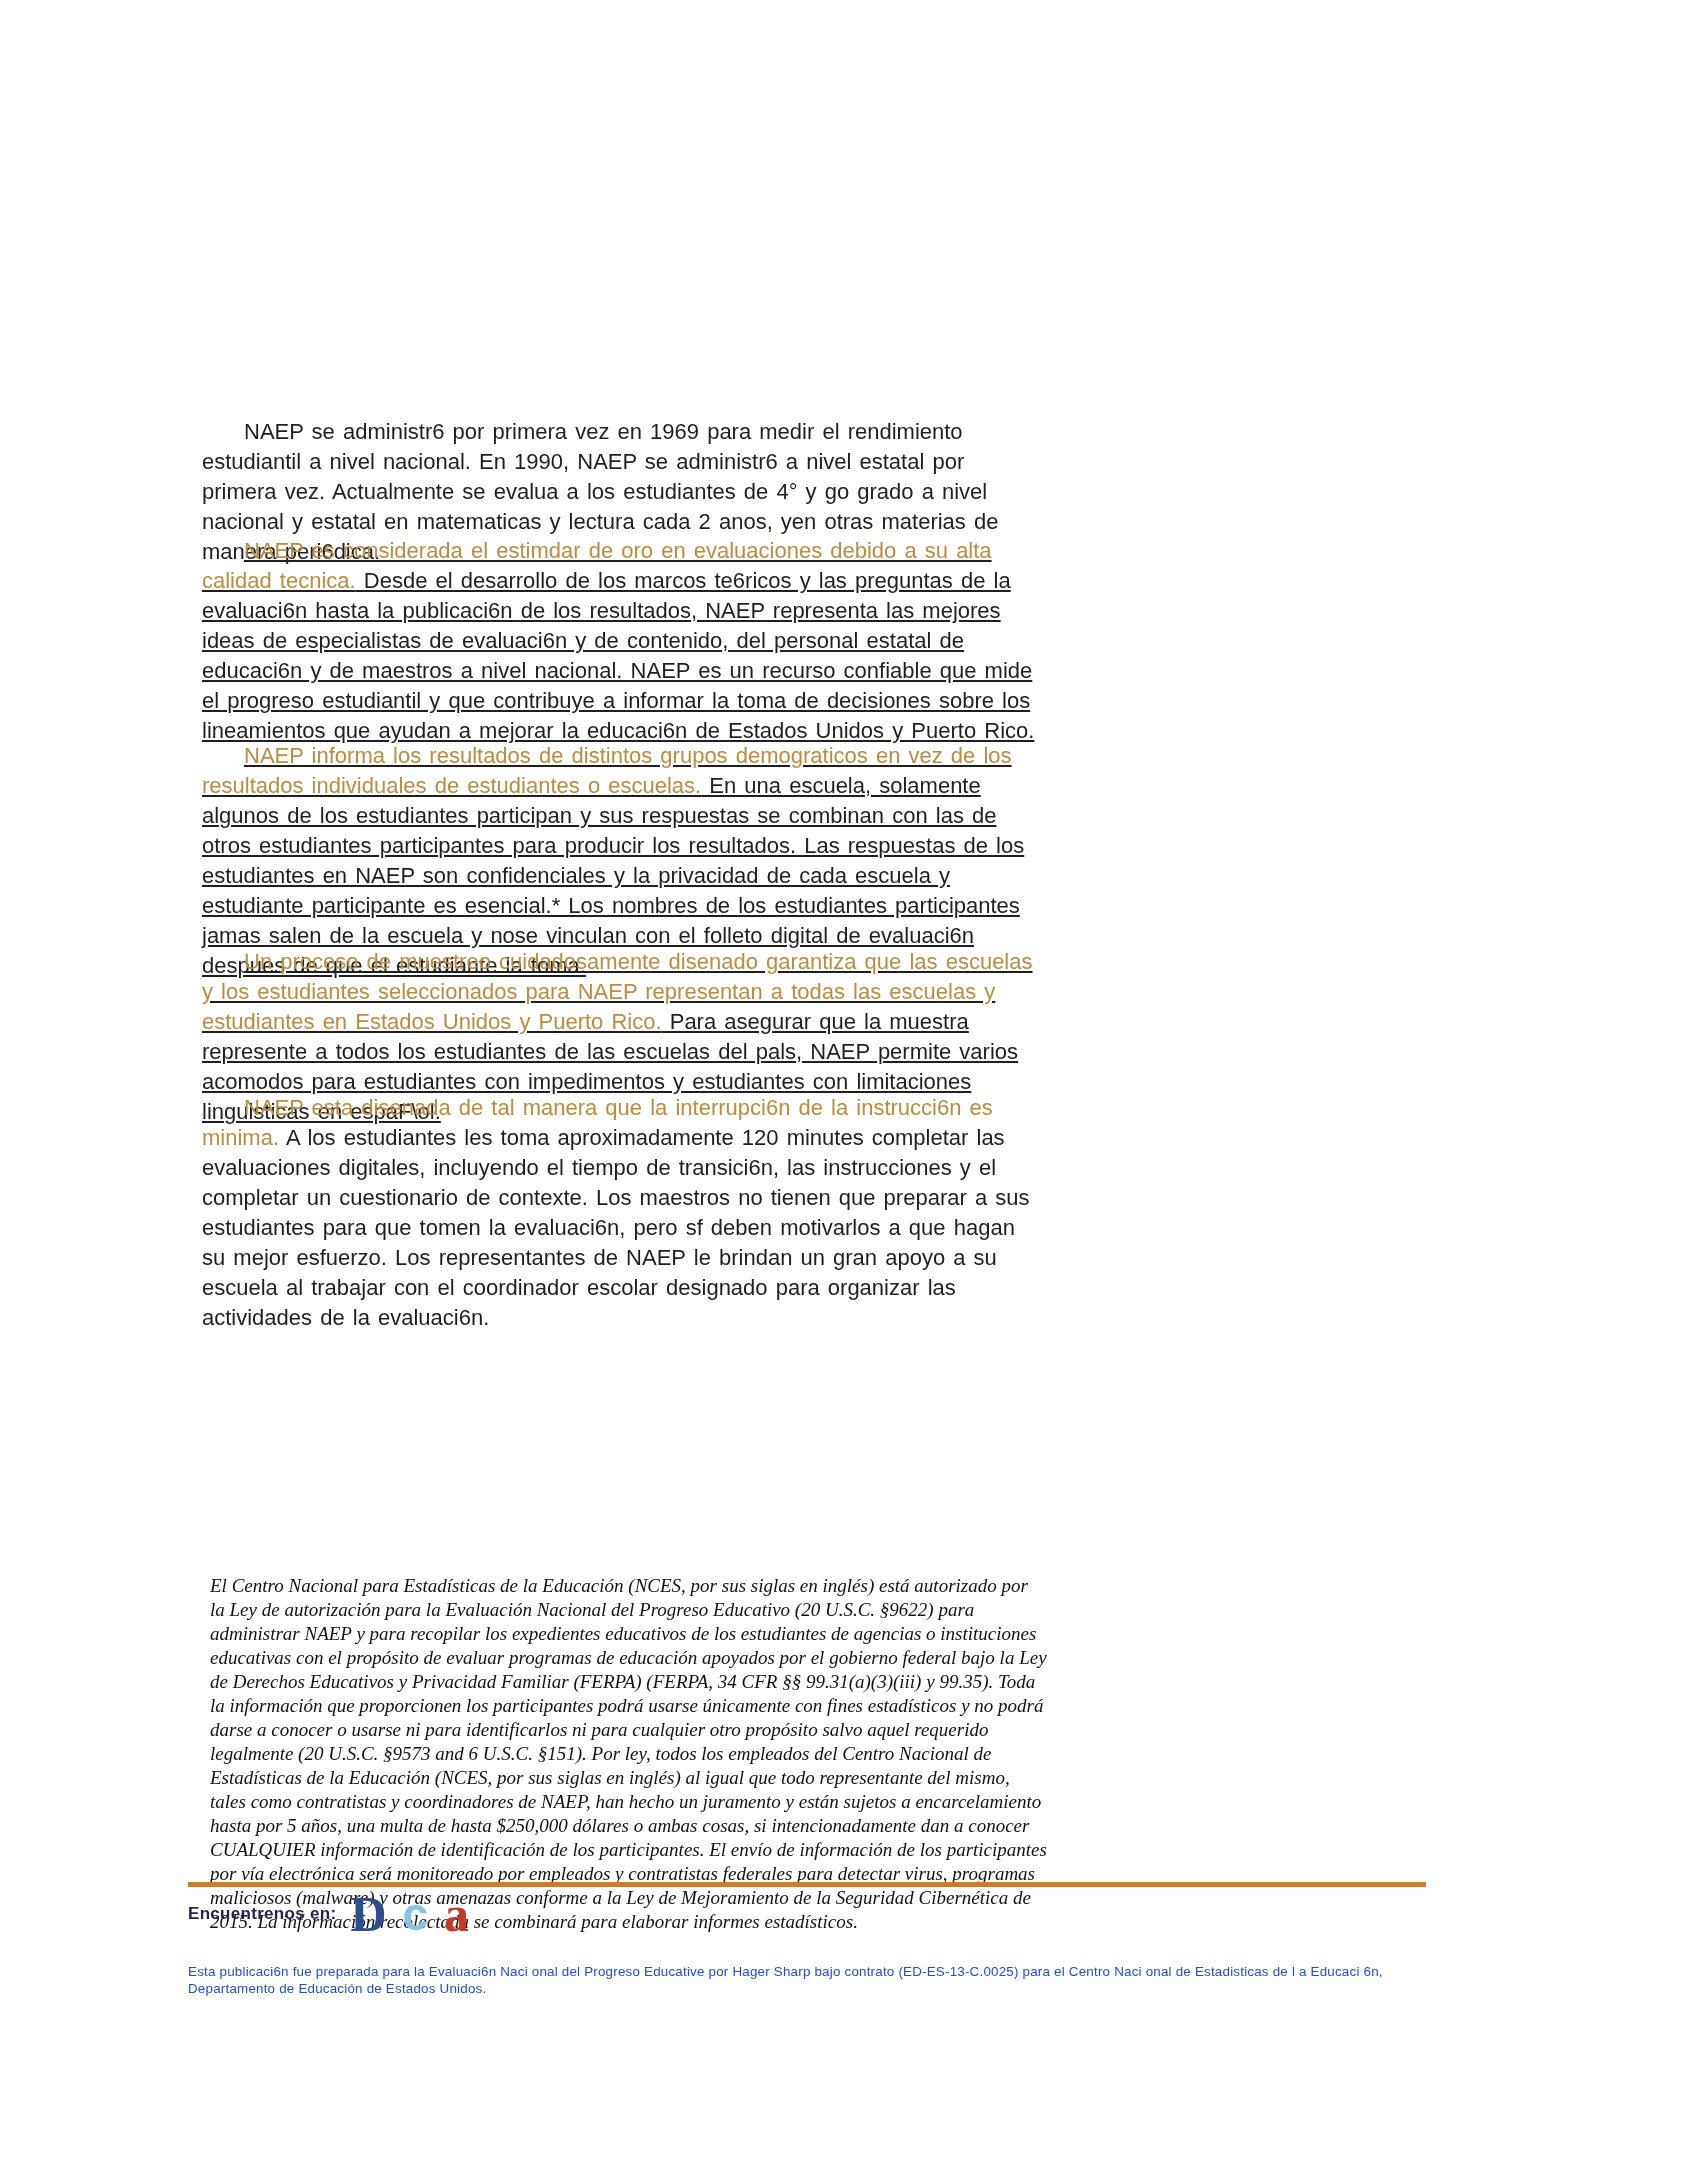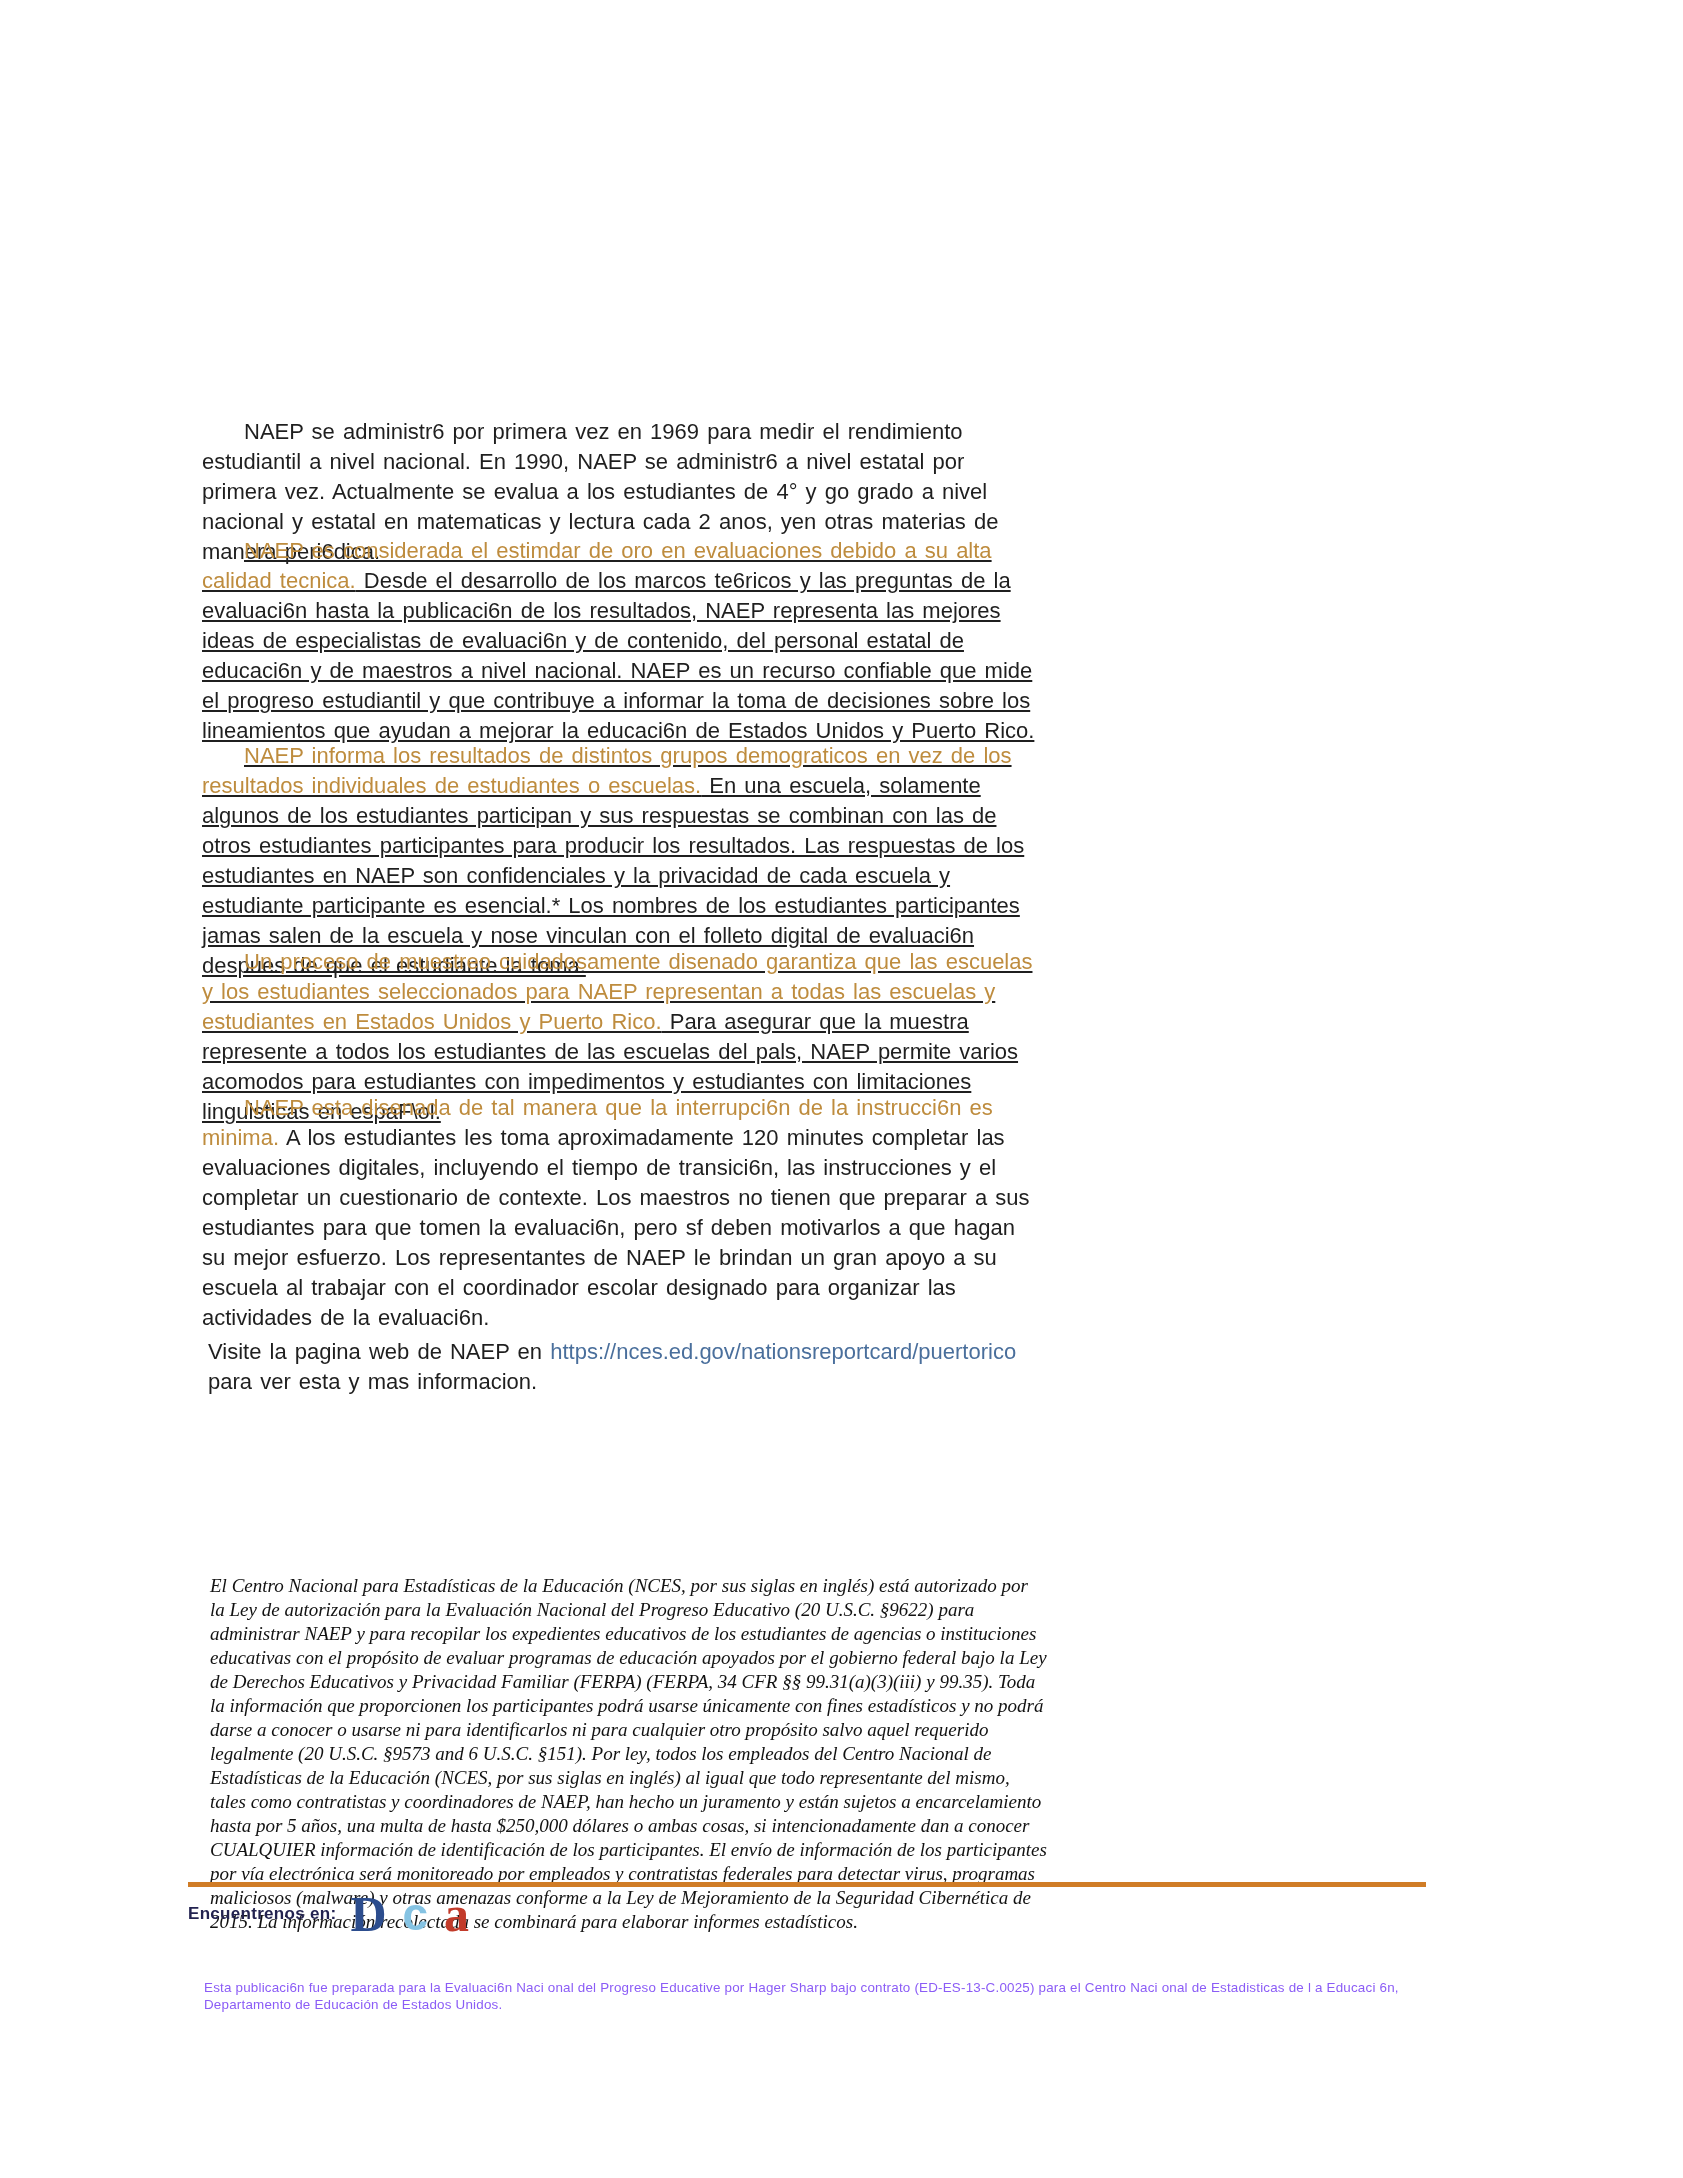--- a/index.html
+++ b/index.html
@@ -114,44 +114,43 @@
   .icon-a {
     font-family: "Liberation Serif", serif;
     font-size: 50px;
     color: #c23b2a;
   }
   .footnote {
     position: absolute;
     top: 1963px;
     left: 188px;
     width: 1242px;
-    margin: 16px;
+    margin: 0;
     font-size: 13.4px;
     line-height: 17px;
-    color: #8b5cf6;
+    color: #1d4ed8;
     letter-spacing: 0.2px;
   }
 </style>
 </head>
 <body>
 
 <div class="page">
 
 
   <p class="para p1"><span class="lead"></span><span>NAEP se administr6 por primera vez en 1969 para medir el rendimiento estudiantil a nivel nacional. En 1990, NAEP se administr6 a nivel estatal por primera vez. Actualmente se evalua a los estudiantes de 4° y go grado a nivel nacional y estatal en matematicas y lectura cada 2 anos, yen otras materias de manera peri6dica.</span></p>
 
   <p class="para p2"><span class="lead">NAEP es considerada el estimdar de oro en evaluaciones debido a su alta calidad tecnica.</span><span> Desde el desarrollo de los marcos te6ricos y las preguntas de la evaluaci6n hasta la publicaci6n de los resultados, NAEP representa las mejores ideas de especialistas de evaluaci6n y de contenido, del personal estatal de educaci6n y de maestros a nivel nacional. NAEP es un recurso confiable que mide el progreso estudiantil y que contribuye a informar la toma de decisiones sobre los lineamientos que ayudan a mejorar la educaci6n de Estados Unidos y Puerto Rico.</span></p>
 
   <p class="para p3"><span class="lead">NAEP informa los resultados de distintos grupos demograticos en vez de los resultados individuales de estudiantes o escuelas.</span><span> En una escuela, solamente algunos de los estudiantes participan y sus respuestas se combinan con las de otros estudiantes participantes para producir los resultados. Las respuestas de los estudiantes en NAEP son confidenciales y la privacidad de cada escuela y estudiante participante es esencial.* Los nombres de los estudiantes participantes jamas salen de la escuela y nose vinculan con el folleto digital de evaluaci6n despues de que el estudiante la toma.</span></p>
 
   <p class="para p4"><span class="lead">Un proceso de muestreo cuidadosamente disenado garantiza que las escuelas y los estudiantes seleccionados para NAEP representan a todas las escuelas y estudiantes en Estados Unidos y Puerto Rico.</span><span> Para asegurar que la muestra represente a todos los estudiantes de las escuelas del pals, NAEP permite varios acomodos para estudiantes con impedimentos y estudiantes con limitaciones lingulsticas en espaF\ol.</span></p>
 
   <p class="para p5"><span class="lead">NAEP esta disenada de tal manera que la interrupci6n de la instrucci6n es minima.</span><span> A los estudiantes les toma aproximadamente 120 minutes completar las evaluaciones digitales, incluyendo el tiempo de transici6n, las instrucciones y el completar un cuestionario de contexte. Los maestros no tienen que preparar a sus estudiantes para que tomen la evaluaci6n, pero sf deben motivarlos a que hagan su mejor esfuerzo. Los representantes de NAEP le brindan un gran apoyo a su escuela al trabajar con el coordinador escolar designado para organizar las actividades de la evaluaci6n.</span></p>
 
-  <p class="visit"><span>Visite la pagina web de NAEP en </span><a class="link">https://nces.ed.gov/nationsreportcard/puertorico</a><span> para ver esta y mas informacion.</span></p>
 
   <p class="legal">El Centro Nacional para Estadísticas de la Educación (NCES, por sus siglas en inglés) está autorizado por la Ley de autorización para la Evaluación Nacional del Progreso Educativo (20 U.S.C. §9622) para administrar NAEP y para recopilar los expedientes educativos de los estudiantes de agencias o instituciones educativas con el propósito de evaluar programas de educación apoyados por el gobierno federal bajo la Ley de Derechos Educativos y Privacidad Familiar (FERPA) (FERPA, 34 CFR §§ 99.31(a)(3)(iii) y 99.35). Toda la información que proporcionen los participantes podrá usarse únicamente con fines estadísticos y no podrá darse a conocer o usarse ni para identificarlos ni para cualquier otro propósito salvo aquel requerido legalmente (20 U.S.C. §9573 and 6 U.S.C. §151). Por ley, todos los empleados del Centro Nacional de Estadísticas de la Educación (NCES, por sus siglas en inglés) al igual que todo representante del mismo, tales como contratistas y coordinadores de NAEP, han hecho un juramento y están sujetos a encarcelamiento hasta por 5 años, una multa de hasta $250,000 dólares o ambas cosas, si intencionadamente dan a conocer CUALQUIER información de identificación de los participantes. El envío de información de los participantes por vía electrónica será monitoreado por empleados y contratistas federales para detectar virus, programas maliciosos (malware) y otras amenazas conforme a la Ley de Mejoramiento de la Seguridad Cibernética de 2015. La información recolectada se combinará para elaborar informes estadísticos.</p>
 
   <div class="rule"></div>
 
   <div class="social">
     <span class="social-label">Encuentrenos en:</span>
     <span class="icon icon-d">D</span>
     <span class="icon icon-c">c</span>
     <span class="icon icon-a">a</span>

